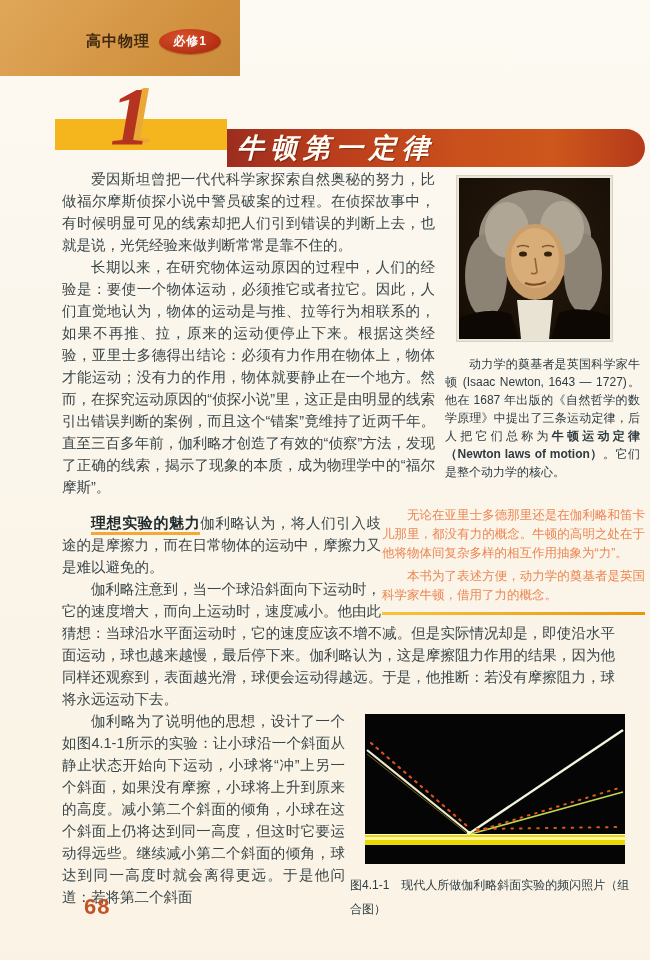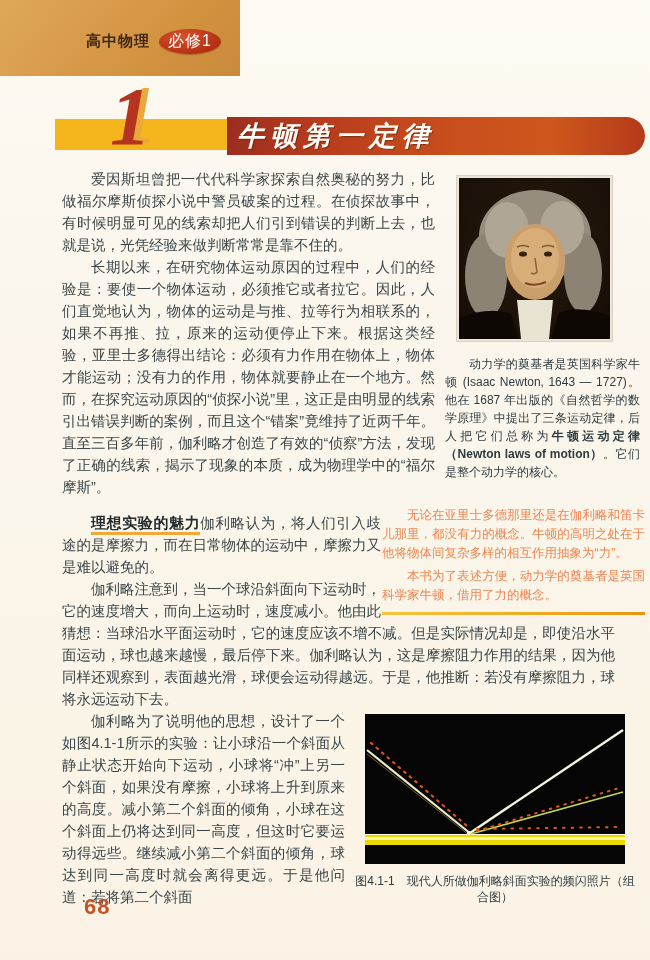--- a/index.html
+++ b/index.html
@@ -15,34 +15,34 @@
   
   .masthead {
     position:absolute; top:0; left:0; width:240px; height:76px;
     background:linear-gradient(130deg,#e0a759 0%, #d1913f 70%, #c98a3c 100%);
   }
   .masthead-row { position:absolute; left:86px; top:29px; display:flex; align-items:center; gap:9px; }
   .subject { font-size:15px; font-weight:bold; color:#3f2810; letter-spacing:1px; white-space:nowrap; }
   .badge {
     width:62px; height:25px; border-radius:50%;
     background:radial-gradient(ellipse at 38% 32%, #d8512a 0%, #b22d12 75%);
-    color:#fff; font-size:16px; font-weight:normal;
+    color:#fff; font-size:12px; font-weight:bold;
     display:flex; align-items:center; justify-content:center; letter-spacing:1px;
     box-shadow:0 1px 1px rgba(90,30,0,.35);
   }
   
   .chapter-num {
     position:absolute; left:110px; top:76px; z-index:3;
     font-family:"Liberation Serif", serif; font-style:italic; font-weight:bold;
     font-size:82px; line-height:1; color:#b53420;
     text-shadow:7px -2px 0 #eaa838;
   }
   .band-yellow { position:absolute; left:55px; top:119px; width:172px; height:31px; background:#f4b51d; z-index:1; }
   .band-red {
-    position:absolute; left:227px; top:117px; width:418px; height:38px; z-index:2;
+    position:absolute; left:227px; top:129px; width:418px; height:38px; z-index:2;
     border-radius:0 19px 19px 0;
     background:linear-gradient(90deg,#9c2d1f 0%, #b83c1d 22%, #c94f1c 55%, #cd571c 78%, #b43a1a 100%);
     display:flex; align-items:center; padding-left:10px; box-sizing:border-box;
   }
   .chapter-title {
     color:#fffdf6; font-size:27px; font-weight:bold; letter-spacing:6px;
     font-family:"DejaVu Serif","Liberation Serif",serif; font-style:italic;
     text-shadow:1px 1px 1px rgba(70,15,0,.45); white-space:nowrap;
   }
   
@@ -78,21 +78,21 @@
   .note-rule {
     width:263px; margin-right:-30px; height:3px; margin-top:7px;
     background:linear-gradient(90deg,#f6c43c 0%, #e8960f 100%);
   }
   
   .photo-float { float:right; clear:right; width:260px; margin:4px 0 0 10px; }
   .photo-box { width:260px; height:150px; margin-left:10px; background:#000; }
   .photo-box svg { display:block; }
   .photo-cap {
     width:290px; margin-left:-5px; margin-right:-30px; margin-top:9px;
-    font-size:12px; line-height:16px; color:#2e3c42; text-align:center; text-indent:0;
+    font-size:12px; line-height:24px; color:#2e3c42; text-align:left; text-indent:0;
   }
   
   .page-num {
     position:absolute; left:84px; top:894px;
     font-size:22px; font-weight:600; color:#c25227; letter-spacing:1px;
   }
 </style>
 </head>
 <body>
 

